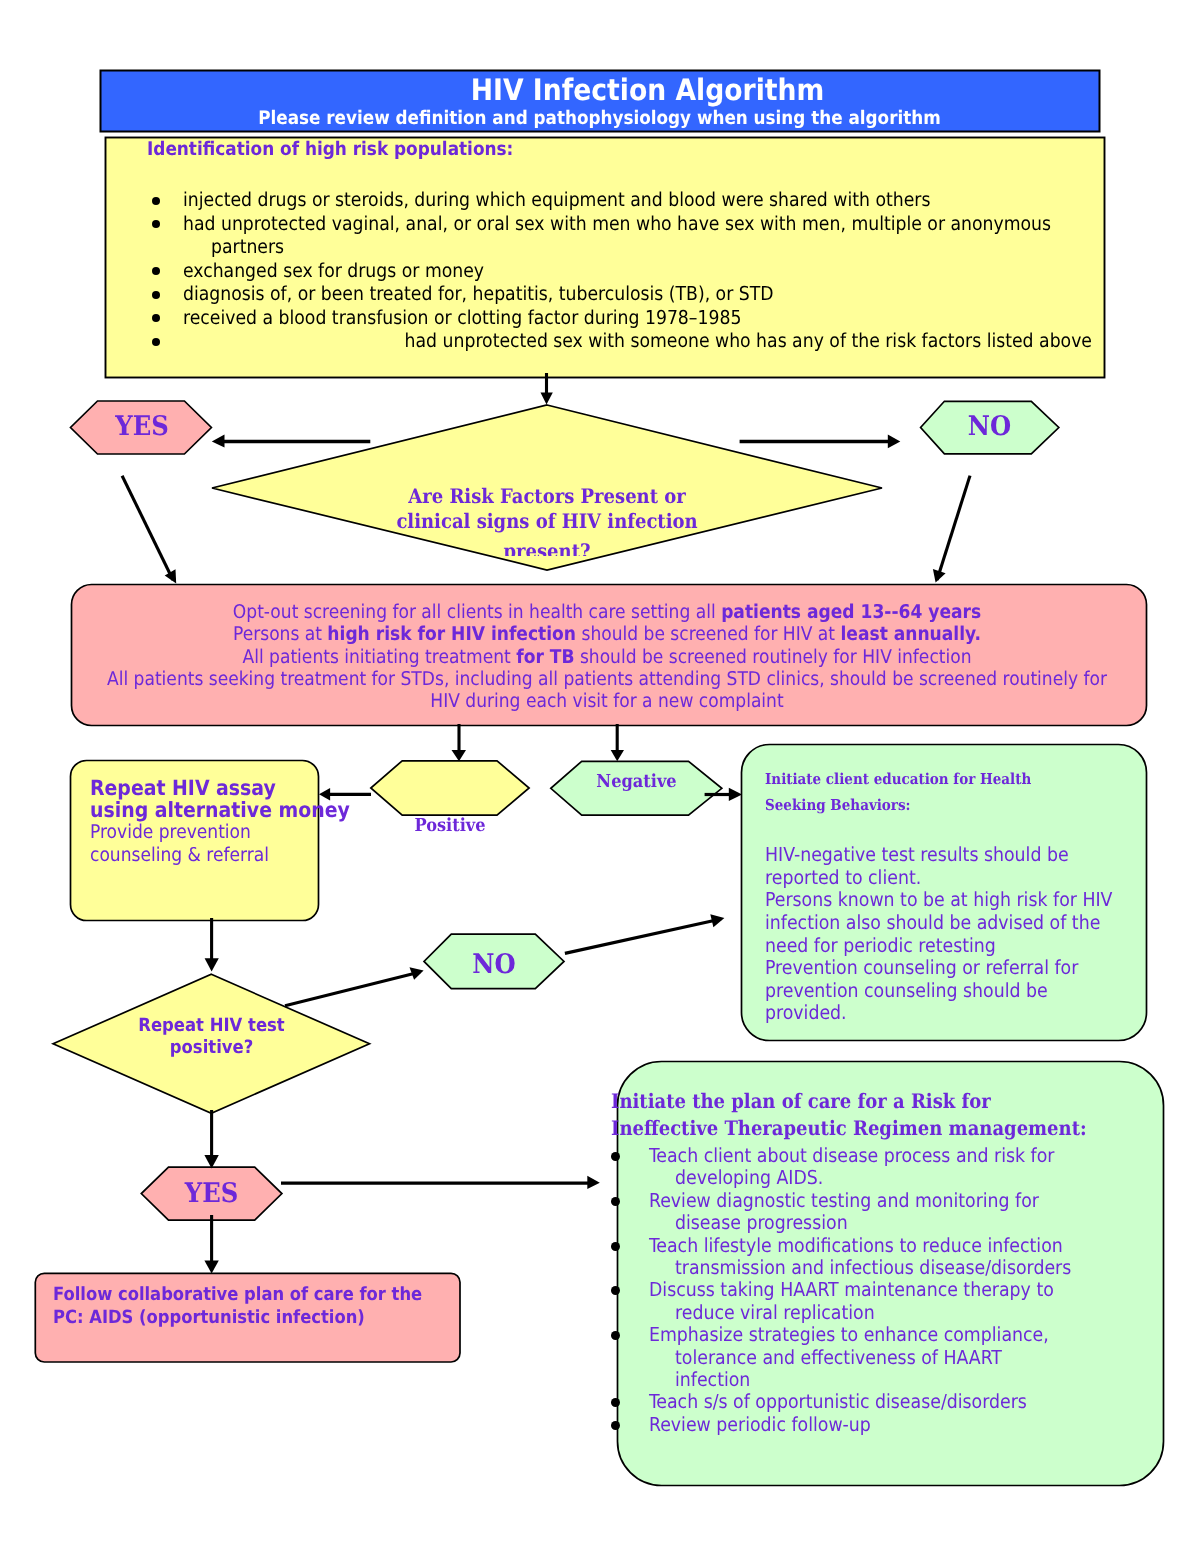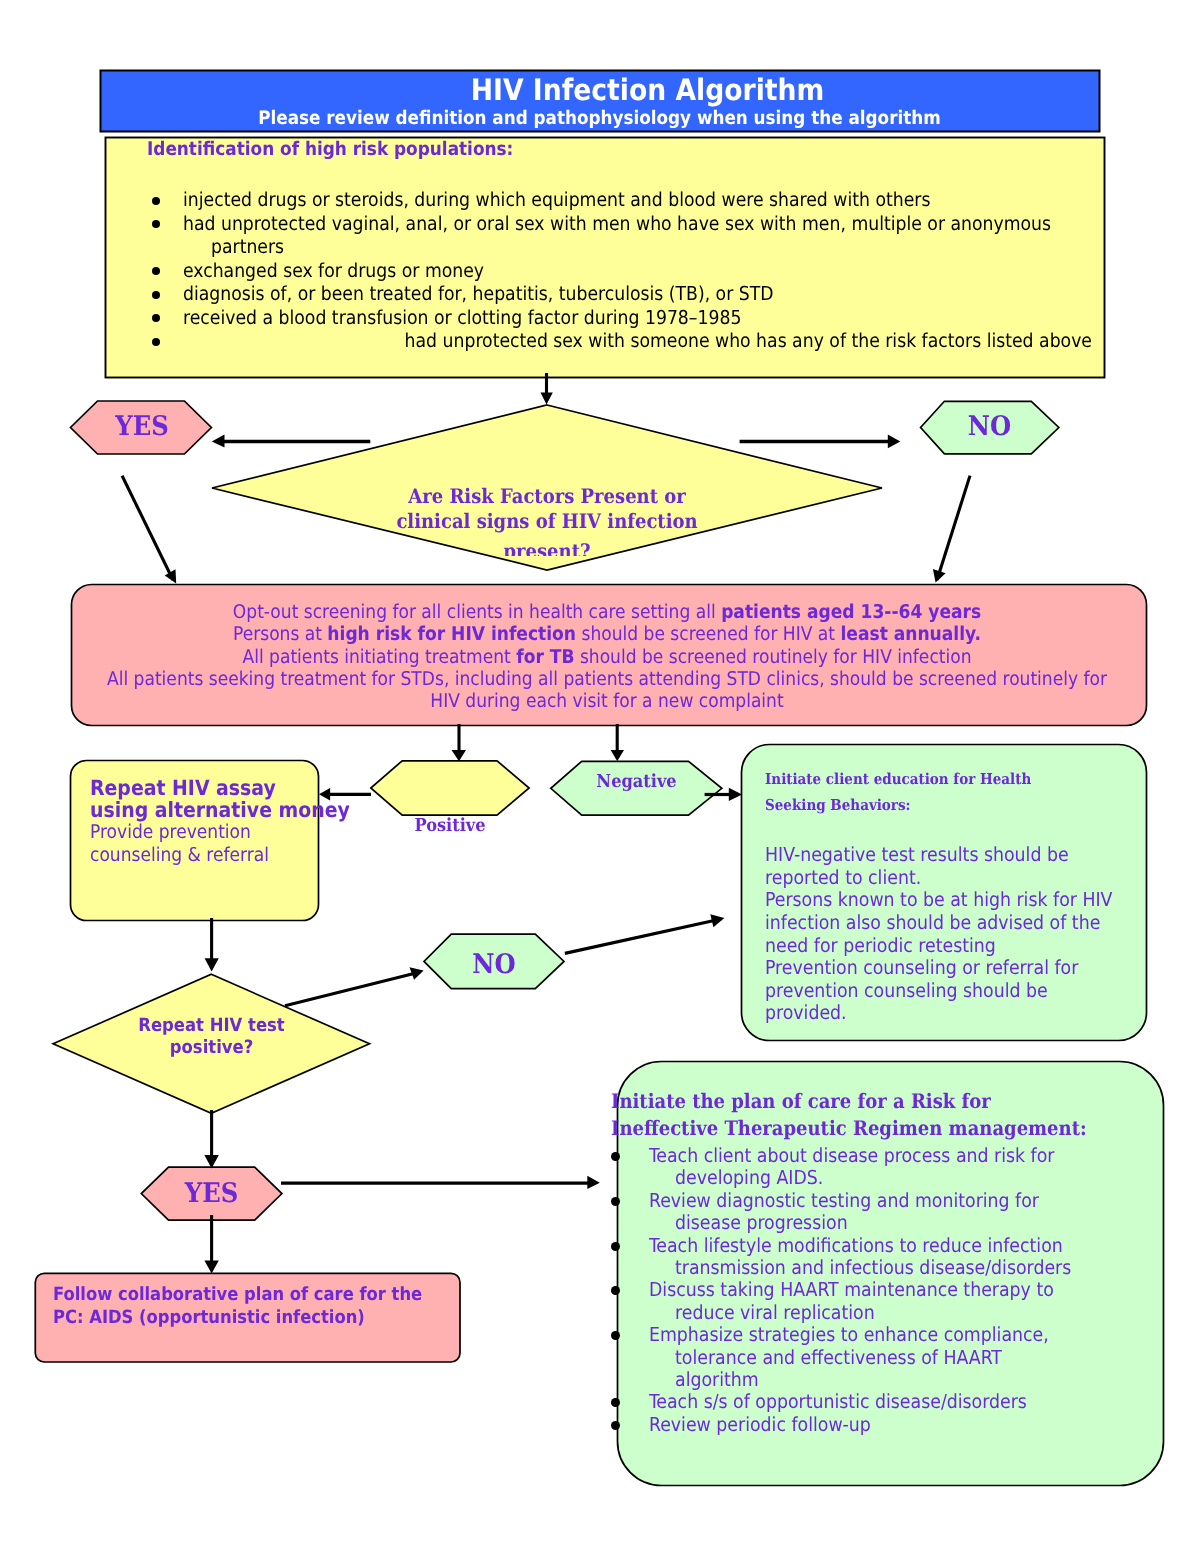--- a/index.html
+++ b/index.html
@@ -272,21 +272,21 @@
         </li>
         <li>
           <span class="pbl"></span>
           <div>Discuss taking HAART maintenance therapy to</div>
           <div class="cont">reduce viral replication</div>
         </li>
         <li>
           <span class="pbl"></span>
           <div>Emphasize strategies to enhance compliance,</div>
           <div class="cont">tolerance and effectiveness of HAART</div>
-          <div class="cont">algorithm</div>
+          <div class="cont">infection</div>
         </li>
         <li>
           <span class="pbl"></span>
           <div>Teach s/s of opportunistic disease/disorders</div>
         </li>
         <li>
           <span class="pbl"></span>
           <div>Review periodic follow-up</div>
         </li>
       </ul>

